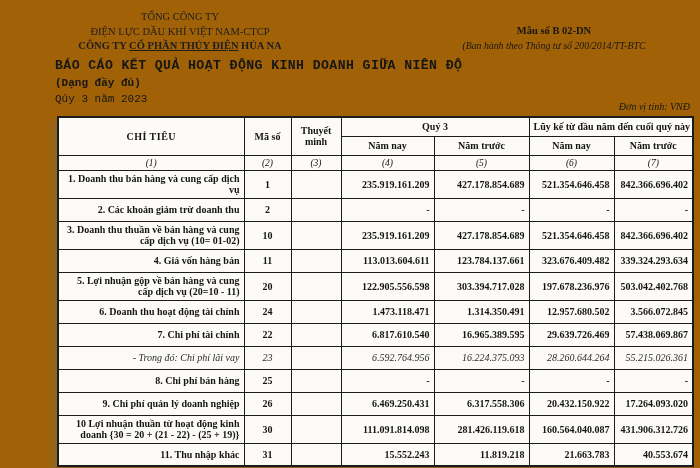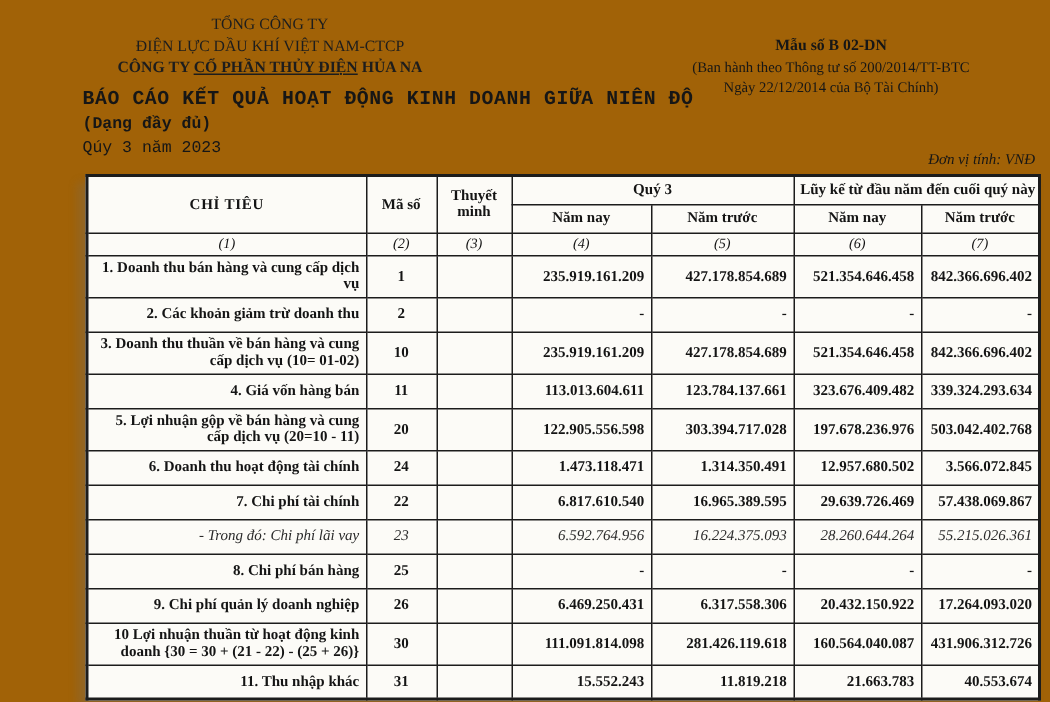--- a/index.html
+++ b/index.html
@@ -19,21 +19,21 @@
     text-align:center; font-size:10.5px; line-height:1.4;
     color:#1d1d1d;
   }
   .company-line-3 { font-weight:bold; }
   .u { text-decoration:underline; }
   .form-block {
     position:absolute; top:24px; left:415px; width:278px;
     text-align:center; font-size:10px; line-height:1.4;
   }
   .form-line-1 { font-weight:bold; font-size:10.5px; }
-  .form-line-2, .form-line-3 { font-size:9.8px; }
+  .form-line-2, .form-line-3 { font-style:italic; font-size:9.8px; }
   
   .title-block {
     position:absolute; top:57px; left:55px; width:635px;
     text-align:left; line-height:1.35;font-family:Liberation Mono, monospace;
   }
   .report-title { font-weight:bold; font-size:13.2px; letter-spacing:0.4px; }
   .report-subtitle { font-weight:bold; font-size:11px; margin-top:1px; }
   .report-period { font-size:11px; margin-top:1px; }
   .unit-note {
     position:absolute; top:101px; right:10px;
@@ -74,21 +74,20 @@
 
   <div class="company-block">
     <div>TỔNG CÔNG TY</div>
     <div>ĐIỆN LỰC DẦU KHÍ VIỆT NAM-CTCP</div>
     <div class="company-line-3"><span>CÔNG TY </span><span class="u">CỔ PHẦN THỦY ĐIỆN</span><span> HỦA NA</span></div>
   </div>
 
   <div class="form-block">
     <div class="form-line-1">Mẫu số B 02-DN</div>
     <div class="form-line-2">(Ban hành theo Thông tư số 200/2014/TT-BTC</div>
-    <div class="form-line-3">Ngày 22/12/2014 của Bộ Tài Chính)</div>
   </div>
 
   <div class="title-block">
     <div class="report-title">BÁO CÁO KẾT QUẢ HOẠT ĐỘNG KINH DOANH GIỮA NIÊN ĐỘ</div>
     <div class="report-subtitle">(Dạng đầy đủ)</div>
     <div class="report-period">Qúy 3 năm 2023</div>
   </div>
 
   <div class="unit-note">Đơn vị tính: VNĐ</div>
 
@@ -211,21 +210,21 @@
         <tr>
           <td class="c-label">9. Chi phí quản lý doanh nghiệp</td>
           <td class="c-center">26</td>
           <td class="c-center"></td>
           <td class="c-num">6.469.250.431</td>
           <td class="c-num">6.317.558.306</td>
           <td class="c-num">20.432.150.922</td>
           <td class="c-num">17.264.093.020</td>
         </tr>
         <tr>
-          <td class="c-label">10 Lợi nhuận thuần từ hoạt động kinh doanh {30 = 30 + (21 - 22) - (25 + 26)}</td>
+          <td class="c-label">10 Lợi nhuận thuần từ hoạt động kinh doanh {30 = 20 + (21 - 22) - (25 + 19)}</td>
           <td class="c-center">30</td>
           <td class="c-center"></td>
           <td class="c-num">111.091.814.098</td>
           <td class="c-num">281.426.119.618</td>
           <td class="c-num">160.564.040.087</td>
           <td class="c-num">431.906.312.726</td>
         </tr>
         <tr>
           <td class="c-label">11. Thu nhập khác</td>
           <td class="c-center">31</td>

